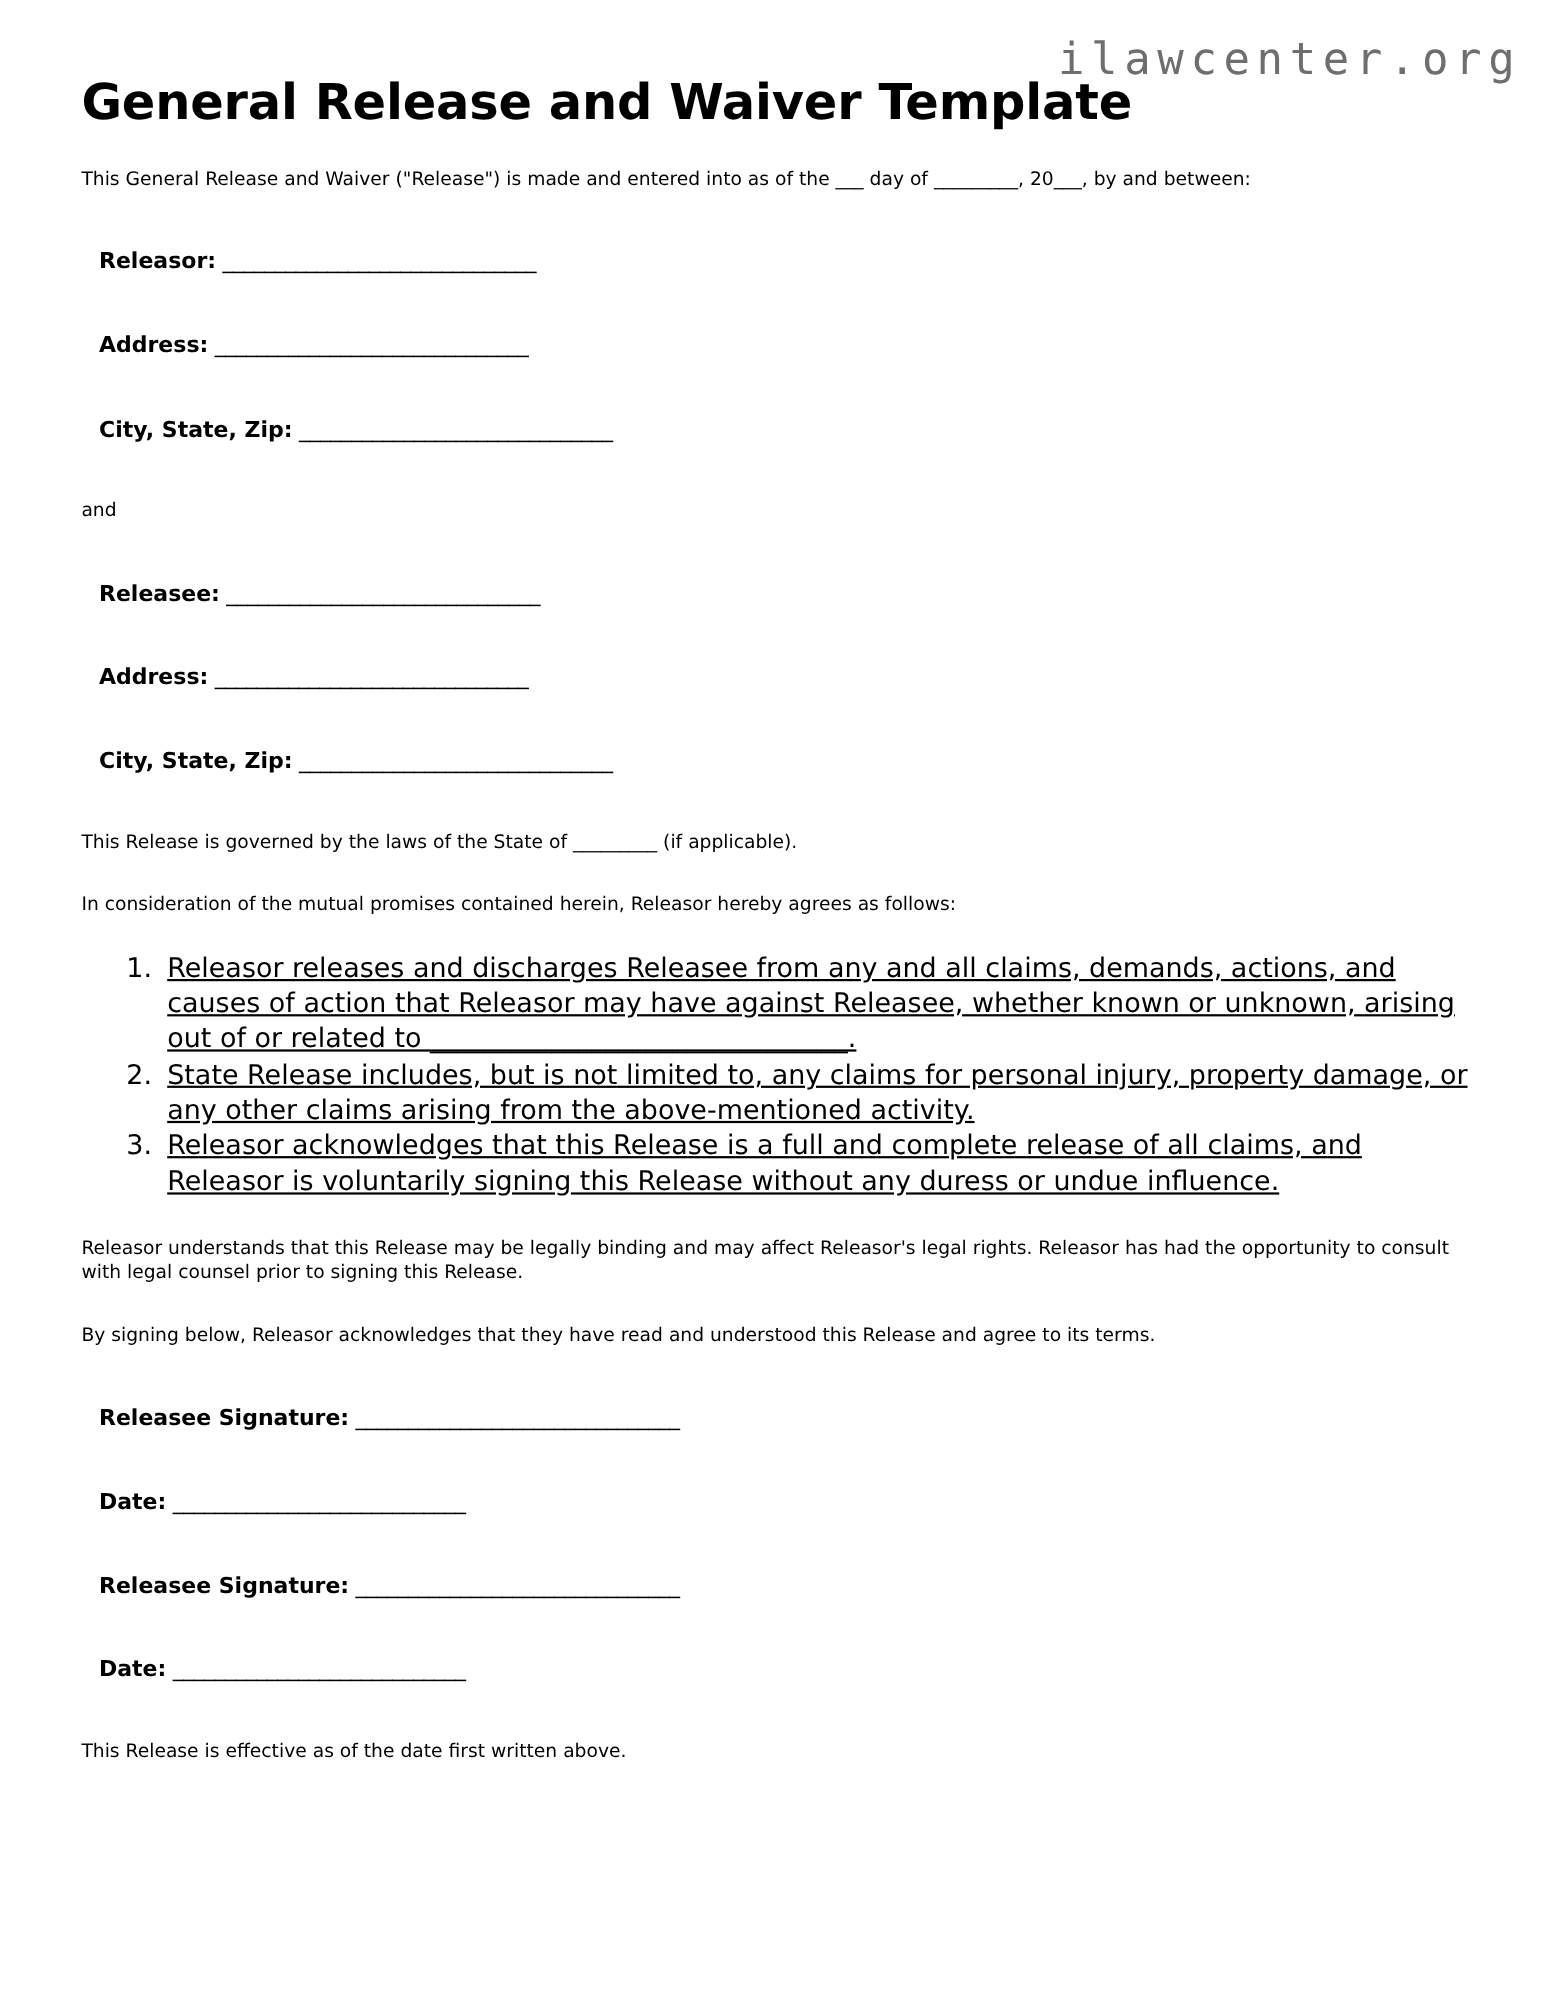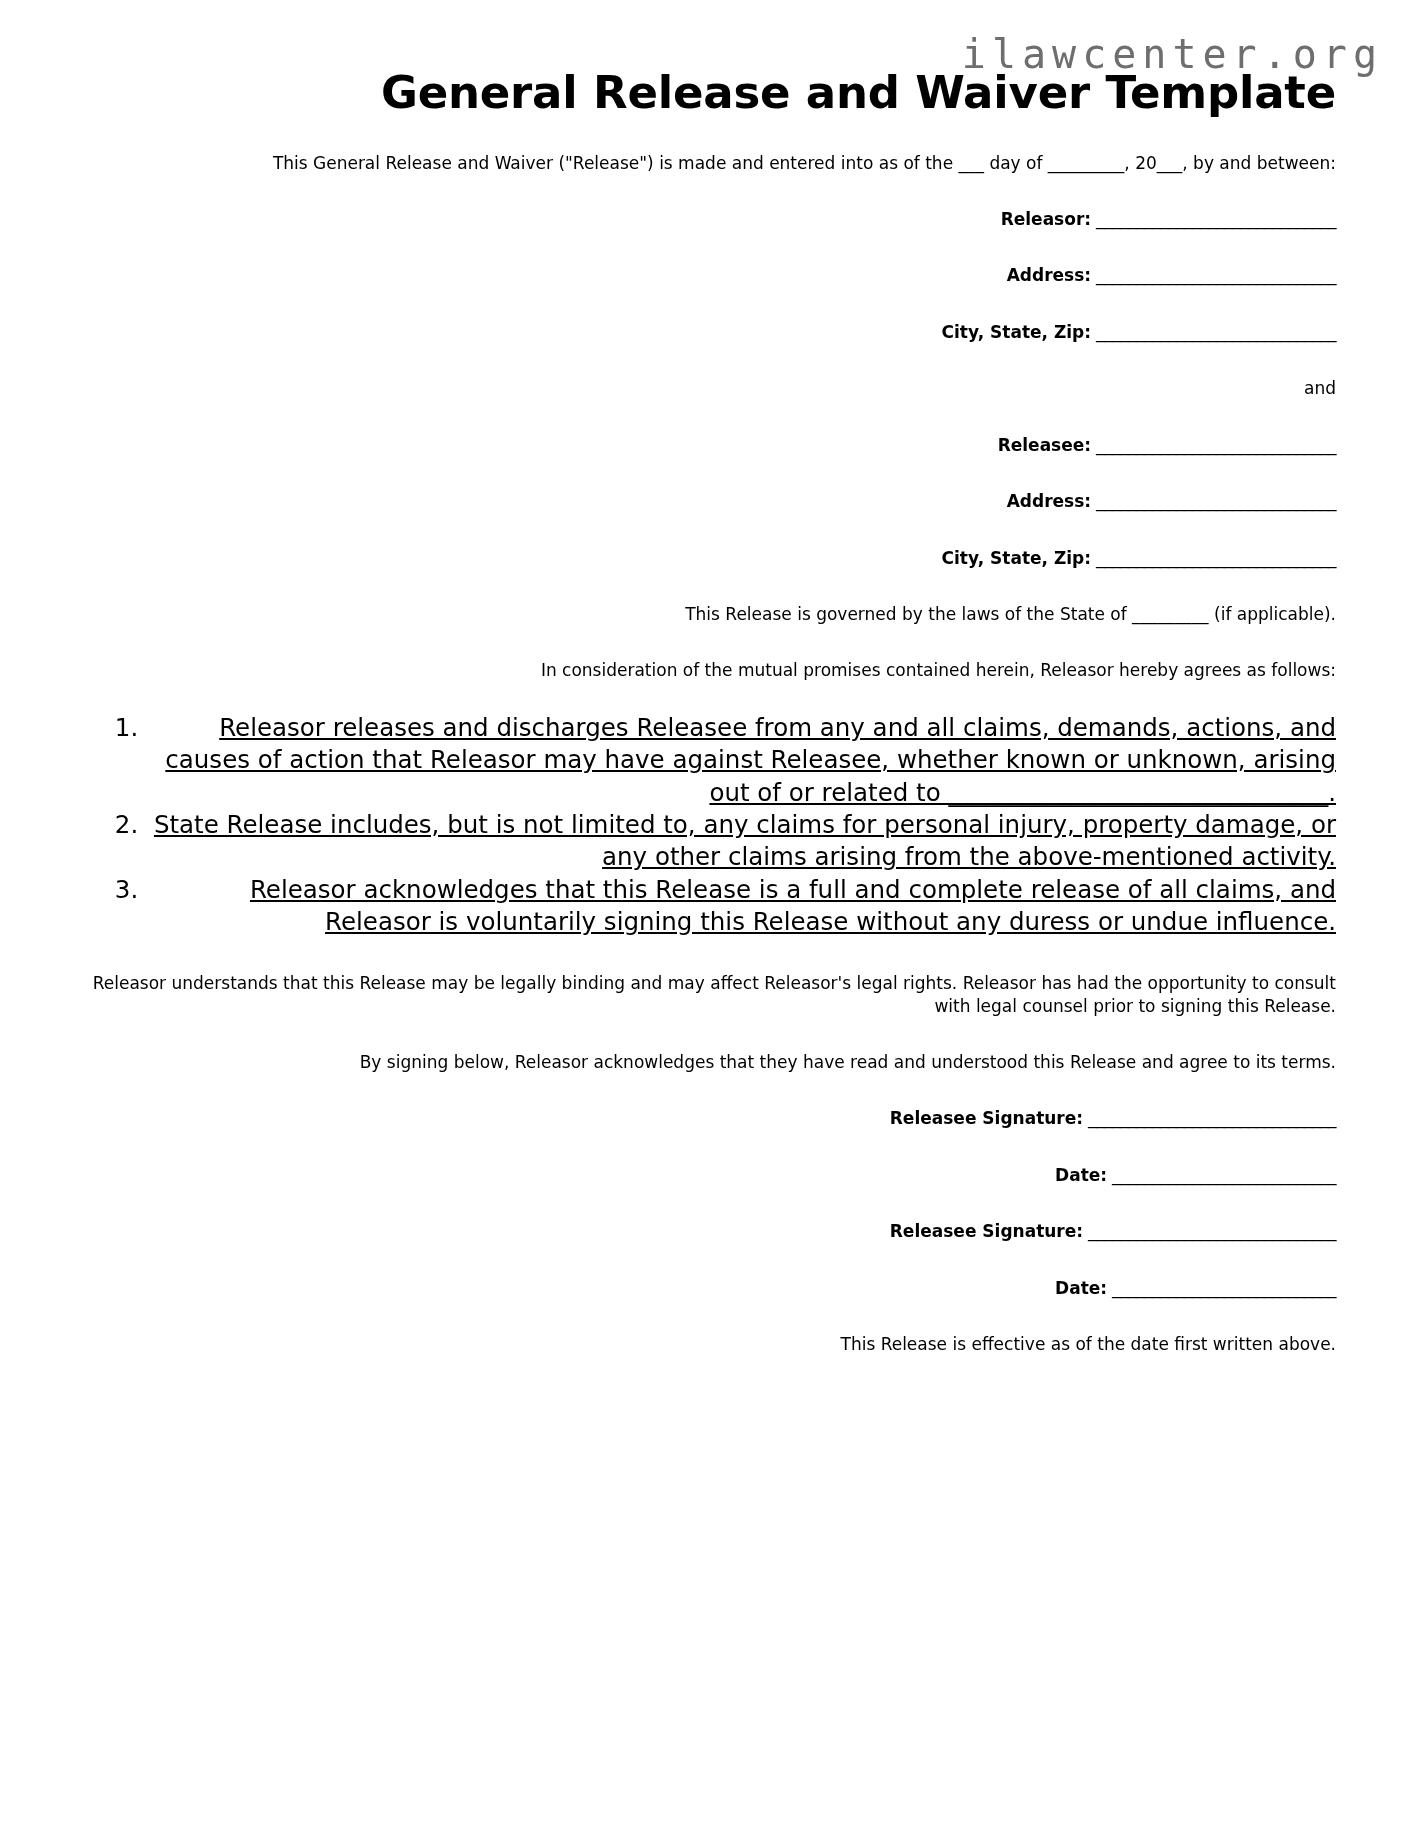--- a/index.html
+++ b/index.html
@@ -11,21 +11,20 @@
     font-family: "DejaVu Sans", sans-serif;
     color: #000000;
   }
   .page {
     position: relative;
     width: 1411px;
     height: 1826px;
     background: #ffffff;
     box-sizing: border-box;
     overflow: hidden;
-    text-align: right;
   }
   .watermark {
     position: absolute;
     top: 34px;
     right: 28px;
     font-family: "DejaVu Sans Mono", monospace;
     font-size: 40px;
     letter-spacing: 6px;
     color: #6e6e6e;
     white-space: nowrap;
@@ -45,23 +44,23 @@
     padding-top: 68px;
     letter-spacing: -0.2px;
   }
   p.body-text {
     font-size: 17px;
     line-height: 1.32;
     margin: 0;
     padding-top: 34px;
   }
   p.field-line {
-    font-size: 17px;
+    font-size: 20px;
     line-height: 1.32;
-    margin: 0;
+    margin: 16px;
     padding-top: 34px;
   }
   p.field-line .fld-label {
     font-weight: bold;
   }
   ol.terms {
     font-size: 24.5px;
     line-height: 1.32;
     margin: 0;
     padding-top: 30px;

